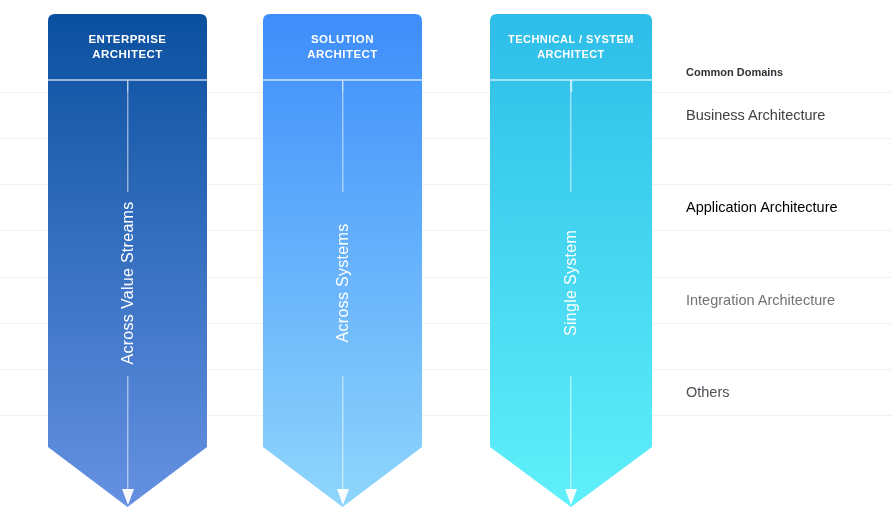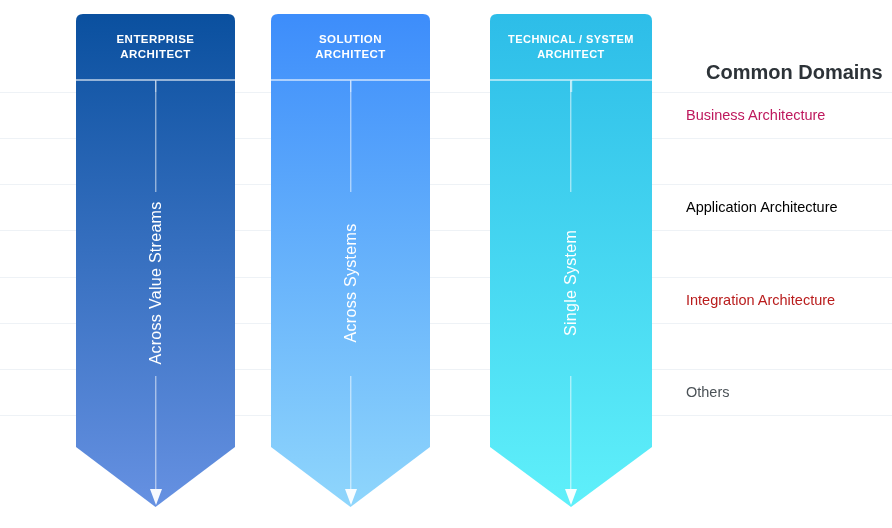--- a/index.html
+++ b/index.html
@@ -67,60 +67,60 @@
     position:absolute;left:686px;top:0;width:206px;height:528px;
   }
   .domain-row{
     position:absolute;left:0;width:206px;
     display:flex;align-items:center;
   }
   .domain-label{
     font-size:14.5px;color:#4b5257;line-height:18px;white-space:nowrap;
   }
   .domain-label.head{
-    font-weight:bold;color:#2d3338;font-size:20px;margin-left:20px;
+    font-weight:bold;color:#2d3338;font-size:11px;
   }
 </style>
 </head>
 <body>
 
 <div id="stage">
   <div id="gridlines">
       <div class="gridline" style="top: 92px; background: rgb(238, 242, 246);"></div>
       <div class="gridline" style="top: 138px; background: rgb(238, 242, 246);"></div>
       <div class="gridline" style="top: 184px; background: rgb(238, 242, 246);"></div>
       <div class="gridline" style="top: 230px; background: rgb(238, 242, 246);"></div>
       <div class="gridline" style="top: 277px; background: rgb(238, 242, 246);"></div>
       <div class="gridline" style="top: 323px; background: rgb(238, 242, 246);"></div>
       <div class="gridline" style="top: 369px; background: rgb(238, 242, 246);"></div>
       <div class="gridline" style="top: 415px; background: rgb(238, 242, 246);"></div>
     </div>
   <div id="columns">
-      <div class="col" style="left: 48px; width: 159px; height: 493px; margin-left: 28px;">
+      <div class="col" style="left: 48px; width: 159px; height: 493px;">
         <svg class="col-svg" width="159" height="493" viewBox="0 0 159 493">
           <defs>
             <linearGradient id="grad-0" x1="0" y1="0" x2="0" y2="1">
               <stop offset="0%" stop-color="#0A509F"></stop>
               <stop offset="100%" stop-color="#6691E2"></stop>
             </linearGradient>
           </defs>
           <path d="M0,433 L0,7 Q0,0 7,0 L152,0 Q159,0 159,7 L159,433 L79.5,493 Z" fill="url(#grad-0)"></path>
         </svg>
         <div class="col-header">
           <div class="col-header-text">ENTERPRISE
 ARCHITECT</div>
         </div>
         <div class="header-divider"></div>
         <div class="header-tick"></div>
         <div class="arrow-line" style="top: 67px; height: 111px;"></div>
         <div class="arrow-line" style="top: 362px; height: 113px;"></div>
         <div class="arrow-head" style="top: 475px;"></div>
         <div class="col-caption" style="top: 270px; margin-top: -10px;">Across Value Streams</div>
       </div>
-      <div class="col" style="left: 271px; width: 159px; height: 493px;">
+      <div class="col" style="left: 263px; width: 159px; height: 493px;">
         <svg class="col-svg" width="159" height="493" viewBox="0 0 159 493">
           <defs>
             <linearGradient id="grad-1" x1="0" y1="0" x2="0" y2="1">
               <stop offset="0%" stop-color="#3D8DFB"></stop>
               <stop offset="100%" stop-color="#8FD6FC"></stop>
             </linearGradient>
           </defs>
           <path d="M0,433 L0,7 Q0,0 7,0 L152,0 Q159,0 159,7 L159,433 L79.5,493 Z" fill="url(#grad-1)"></path>
         </svg>
         <div class="col-header">
@@ -154,25 +154,25 @@
         <div class="arrow-line" style="top: 362px; height: 113px;"></div>
         <div class="arrow-head" style="top: 475px;"></div>
         <div class="col-caption" style="top: 270px; margin-top: -10px;">Single System</div>
       </div>
     </div>
   <div id="domain-list">
       <div class="domain-row" style="top: 61px; height: 22px;">
         <div class="domain-label head" style="color: rgb(45, 51, 56);">Common Domains</div>
       </div>
       <div class="domain-row" style="top: 104px; height: 22px;">
-        <div class="domain-label" style="color: #be185d;">Business Architecture</div>
+        <div class="domain-label" style="color: #404040;">Business Architecture</div>
       </div>
       <div class="domain-row" style="top: 196px; height: 22px;">
         <div class="domain-label" style="color: #000000;">Application Architecture</div>
       </div>
       <div class="domain-row" style="top: 289px; height: 22px;">
-        <div class="domain-label" style="color: #b91c1c;">Integration Architecture</div>
+        <div class="domain-label" style="color: #737373;">Integration Architecture</div>
       </div>
       <div class="domain-row" style="top: 381px; height: 22px;">
         <div class="domain-label" style="color: rgb(75, 82, 87);">Others</div>
       </div>
     </div>
 </div>
 
 </body></html>

